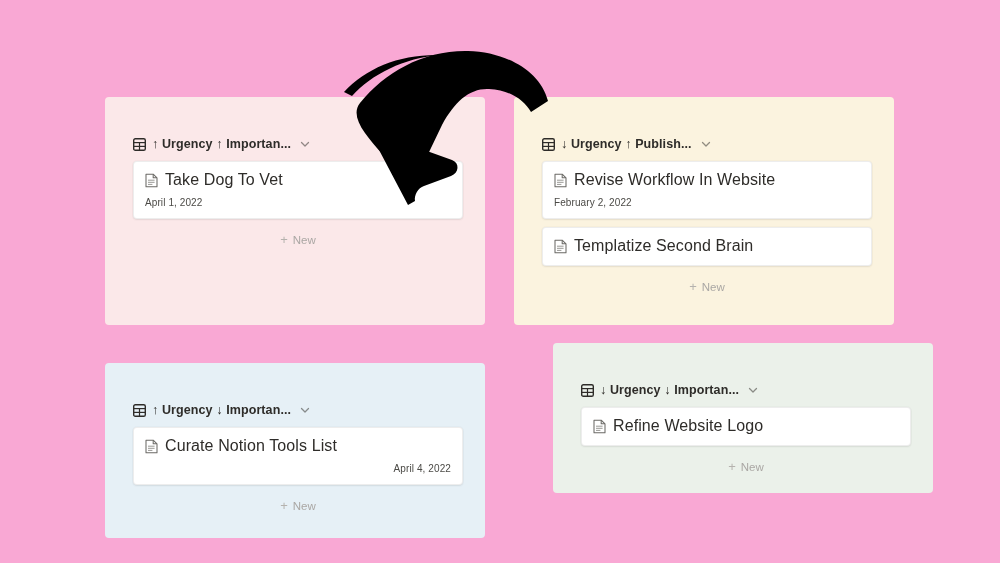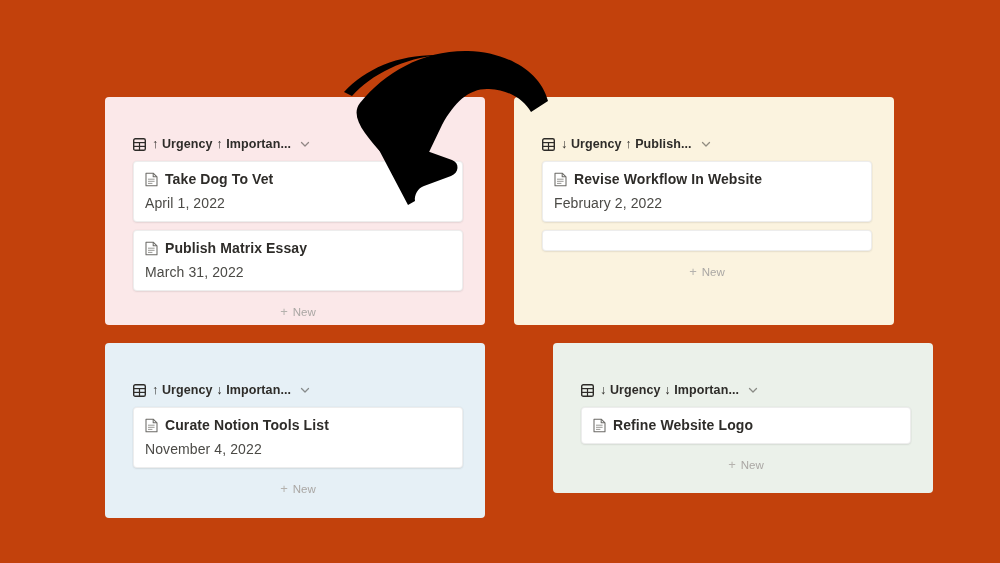--- a/index.html
+++ b/index.html
@@ -7,21 +7,21 @@
     width: 1000px;
     height: 563px;
     background: #ffffff;
     font-family: "Liberation Sans", sans-serif;
     overflow: hidden;
   }
   .board {
     position: relative;
     width: 1000px;
     height: 563px;
-    background: #c2410c;
+    background: #f9a8d4;
   }
   .panel {
     position: absolute;
     border-radius: 4px;
     padding: 0;
   }
   .panel-header {
     display: flex;
     align-items: center;
     gap: 6px;
@@ -70,31 +70,31 @@
     align-items: center;
     gap: 7px;
   }
   .doc-icon {
     width: 13px;
     height: 15px;
     flex: 0 0 auto;
   }
   .doc-icon svg { display: block; }
   .card-title {
-    font-size: 14px;
-    font-weight: 700;
+    font-size: 16px;
+    font-weight: 400;
     color: #2e2c29;
     letter-spacing: 0.1px;
     white-space: nowrap;
     overflow: hidden;
     text-overflow: ellipsis;
   }
   .card-date {
     margin-top: 8px;
-    font-size: 14px;
+    font-size: 10px;
     color: #4b4a46;
     font-weight: 400;
     letter-spacing: 0.1px;
   }
   .new-btn {
     margin: 8px 22px 0 28px;
     height: 25px;
     display: flex;
     align-items: center;
     justify-content: center;
@@ -151,35 +151,20 @@
               <path d="M8.2 1.2 V4.8 H12" fill="none" stroke="#6b6a66" stroke-width="1.05" stroke-linejoin="round"></path>
               <line x1="3" y1="7.2" x2="9.6" y2="7.2" stroke="#8d8c88" stroke-width="0.9"></line>
               <line x1="3" y1="9.3" x2="9.6" y2="9.3" stroke="#8d8c88" stroke-width="0.9"></line>
               <line x1="3" y1="11.4" x2="7.4" y2="11.4" stroke="#8d8c88" stroke-width="0.9"></line>
             </svg>
           </span>
           <span class="card-title">Take Dog To Vet</span>
         </div>
         <div class="card-date">April 1, 2022</div>
       </div>
-      <div class="card">
-        <div class="card-title-row">
-          <span class="doc-icon">
-            <svg width="13" height="15" viewBox="0 0 13 15">
-              <path d="M1 1.2 h7.2 L12 4.8 V13.8 H1 Z" fill="#ffffff" stroke="#6b6a66" stroke-width="1.05" stroke-linejoin="round"></path>
-              <path d="M8.2 1.2 V4.8 H12" fill="none" stroke="#6b6a66" stroke-width="1.05" stroke-linejoin="round"></path>
-              <line x1="3" y1="7.2" x2="9.6" y2="7.2" stroke="#8d8c88" stroke-width="0.9"></line>
-              <line x1="3" y1="9.3" x2="9.6" y2="9.3" stroke="#8d8c88" stroke-width="0.9"></line>
-              <line x1="3" y1="11.4" x2="7.4" y2="11.4" stroke="#8d8c88" stroke-width="0.9"></line>
-            </svg>
-          </span>
-          <span class="card-title">Publish Matrix Essay</span>
-        </div>
-        <div class="card-date">March 31, 2022</div>
-      </div>
     </div>
     <div class="new-btn">
       <span class="new-plus">+</span>
       <span>New</span>
     </div>
   </div>
 
   <div class="panel" style="left: 514px; top: 97px; width: 380px; height: 228px; background: rgb(251, 243, 223);">
     <div class="panel-header">
       <span class="grid-icon">
@@ -207,29 +192,41 @@
               <line x1="3" y1="7.2" x2="9.6" y2="7.2" stroke="#8d8c88" stroke-width="0.9"></line>
               <line x1="3" y1="9.3" x2="9.6" y2="9.3" stroke="#8d8c88" stroke-width="0.9"></line>
               <line x1="3" y1="11.4" x2="7.4" y2="11.4" stroke="#8d8c88" stroke-width="0.9"></line>
             </svg>
           </span>
           <span class="card-title">Revise Workflow In Website</span>
         </div>
         <div class="card-date">February 2, 2022</div>
       </div>
       <div class="card">
+        <div class="card-title-row">
+          <span class="doc-icon">
+            <svg width="13" height="15" viewBox="0 0 13 15">
+              <path d="M1 1.2 h7.2 L12 4.8 V13.8 H1 Z" fill="#ffffff" stroke="#6b6a66" stroke-width="1.05" stroke-linejoin="round"></path>
+              <path d="M8.2 1.2 V4.8 H12" fill="none" stroke="#6b6a66" stroke-width="1.05" stroke-linejoin="round"></path>
+              <line x1="3" y1="7.2" x2="9.6" y2="7.2" stroke="#8d8c88" stroke-width="0.9"></line>
+              <line x1="3" y1="9.3" x2="9.6" y2="9.3" stroke="#8d8c88" stroke-width="0.9"></line>
+              <line x1="3" y1="11.4" x2="7.4" y2="11.4" stroke="#8d8c88" stroke-width="0.9"></line>
+            </svg>
+          </span>
+          <span class="card-title">Templatize Second Brain</span>
+        </div>
       </div>
     </div>
     <div class="new-btn">
       <span class="new-plus">+</span>
       <span>New</span>
     </div>
   </div>
 
-  <div class="panel" style="left: 105px; top: 343px; width: 380px; height: 175px; background: rgb(230, 240, 246);">
+  <div class="panel" style="left: 105px; top: 363px; width: 380px; height: 175px; background: rgb(230, 240, 246); text-align: right;">
     <div class="panel-header">
       <span class="grid-icon">
         <svg width="13" height="13" viewBox="0 0 13 13">
           <rect x="0.7" y="0.7" width="11.6" height="11.6" rx="1.6" fill="none" stroke="#2e2c29" stroke-width="1.4"></rect>
           <line x1="0.7" y1="4.6" x2="12.3" y2="4.6" stroke="#2e2c29" stroke-width="1.2"></line>
           <line x1="0.7" y1="8.4" x2="12.3" y2="8.4" stroke="#2e2c29" stroke-width="1.2"></line>
           <line x1="6.5" y1="4.6" x2="6.5" y2="12.3" stroke="#2e2c29" stroke-width="1.2"></line>
         </svg>
       </span>
       <span class="group-title">↑ Urgency ↓ Importan...</span>
@@ -246,21 +243,21 @@
             <svg width="13" height="15" viewBox="0 0 13 15">
               <path d="M1 1.2 h7.2 L12 4.8 V13.8 H1 Z" fill="#ffffff" stroke="#6b6a66" stroke-width="1.05" stroke-linejoin="round"></path>
               <path d="M8.2 1.2 V4.8 H12" fill="none" stroke="#6b6a66" stroke-width="1.05" stroke-linejoin="round"></path>
               <line x1="3" y1="7.2" x2="9.6" y2="7.2" stroke="#8d8c88" stroke-width="0.9"></line>
               <line x1="3" y1="9.3" x2="9.6" y2="9.3" stroke="#8d8c88" stroke-width="0.9"></line>
               <line x1="3" y1="11.4" x2="7.4" y2="11.4" stroke="#8d8c88" stroke-width="0.9"></line>
             </svg>
           </span>
           <span class="card-title">Curate Notion Tools List</span>
         </div>
-        <div class="card-date">November 4, 2022</div>
+        <div class="card-date">April 4, 2022</div>
       </div>
     </div>
     <div class="new-btn">
       <span class="new-plus">+</span>
       <span>New</span>
     </div>
   </div>
 
   <div class="panel" style="left: 514px; top: 343px; width: 380px; height: 150px; background: rgb(235, 241, 234); margin-left: 39px;">
     <div class="panel-header">

